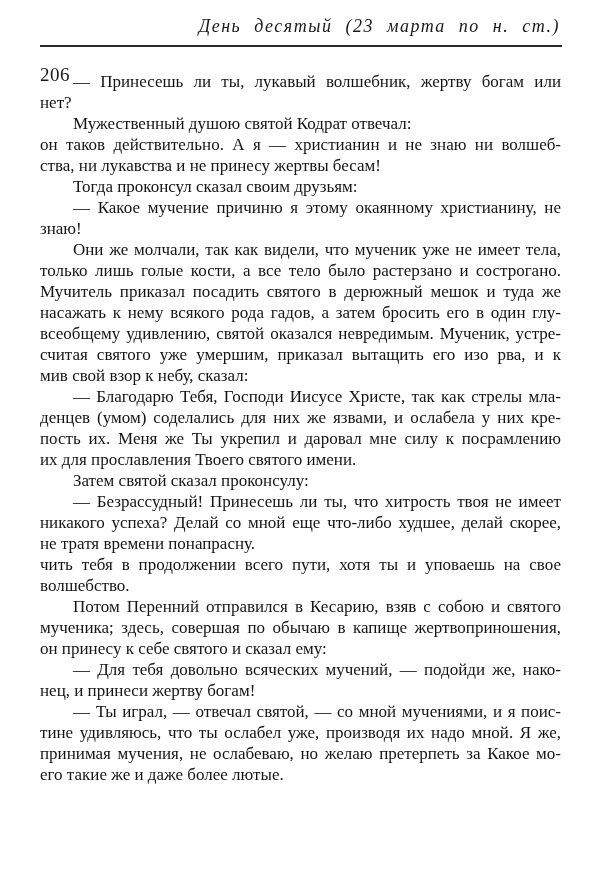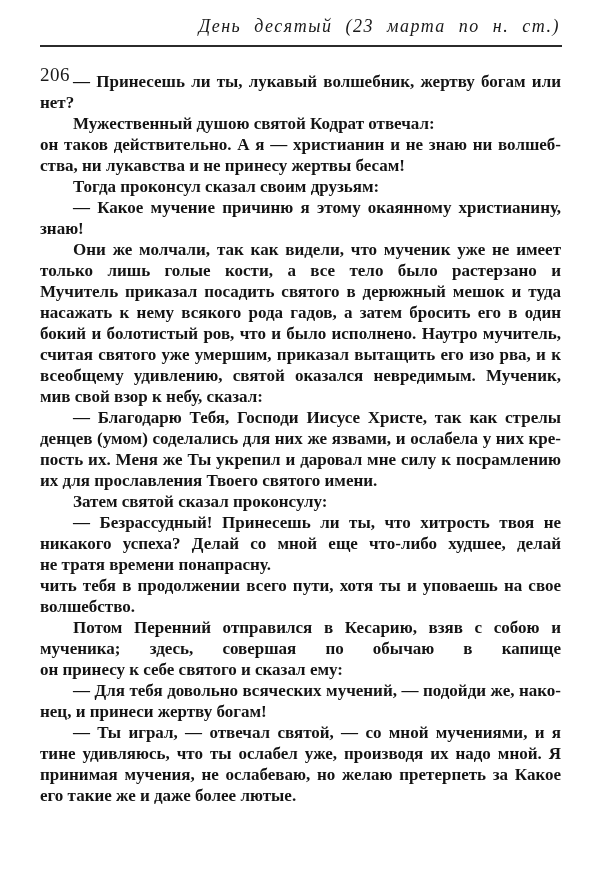--- a/index.html
+++ b/index.html
@@ -51,21 +51,20 @@
     font-size:17px;
     line-height:21px;
     color:#141414;
   }
   .line{
     height:21px;
     overflow:hidden;
     text-align:justify;
     text-align-last:left;
     white-space:normal;
-    font-weight:bold;
   }
   .line.j{
     text-align-last:justify;
   }
   .line.ind{
     text-indent:33px;
   }
 </style>
 </head>
 <body>
@@ -82,23 +81,22 @@
       <div class="line ind">Мужественный душою святой Кодрат отвечал:</div>
       <div class="line j">он таков действительно. А я — христианин и не знаю ни волшеб-</div>
       <div class="line">ства, ни лукавства и не принесу жертвы бесам!</div>
       <div class="line ind">Тогда проконсул сказал своим друзьям:</div>
       <div class="line j ind">— Какое мучение причиню я этому окаянному христианину, не</div>
       <div class="line">знаю!</div>
       <div class="line j ind">Они же молчали, так как видели, что мученик уже не имеет тела,</div>
       <div class="line j">только лишь голые кости, а все тело было растерзано и сострогано.</div>
       <div class="line j">Мучитель приказал посадить святого в дерюжный мешок и туда же</div>
       <div class="line j">насажать к нему всякого рода гадов, а затем бросить его в один глу-</div>
-      <div class="line j">бокий и болотистый ров, что и было исполнено. Наутро мучитель,</div>
+      <div class="line j">всеобщему удивлению, святой оказался невредимым. Мученик, устре-</div>
       <div class="line j">считая святого уже умершим, приказал вытащить его изо рва, и к</div>
-      <div class="line j">всеобщему удивлению, святой оказался невредимым. Мученик, устре-</div>
       <div class="line">мив свой взор к небу, сказал:</div>
       <div class="line j ind">— Благодарю Тебя, Господи Иисусе Христе, так как стрелы мла-</div>
       <div class="line j">денцев (умом) соделались для них же язвами, и ослабела у них кре-</div>
       <div class="line j">пость их. Меня же Ты укрепил и даровал мне силу к посрамлению</div>
       <div class="line">их для прославления Твоего святого имени.</div>
       <div class="line ind">Затем святой сказал проконсулу:</div>
       <div class="line j ind">— Безрассудный! Принесешь ли ты, что хитрость твоя не имеет</div>
       <div class="line j">никакого успеха? Делай со мной еще что-либо худшее, делай скорее,</div>
       <div class="line">не тратя времени понапрасну.</div>
       <div class="line j">чить тебя в продолжении всего пути, хотя ты и уповаешь на свое</div>

